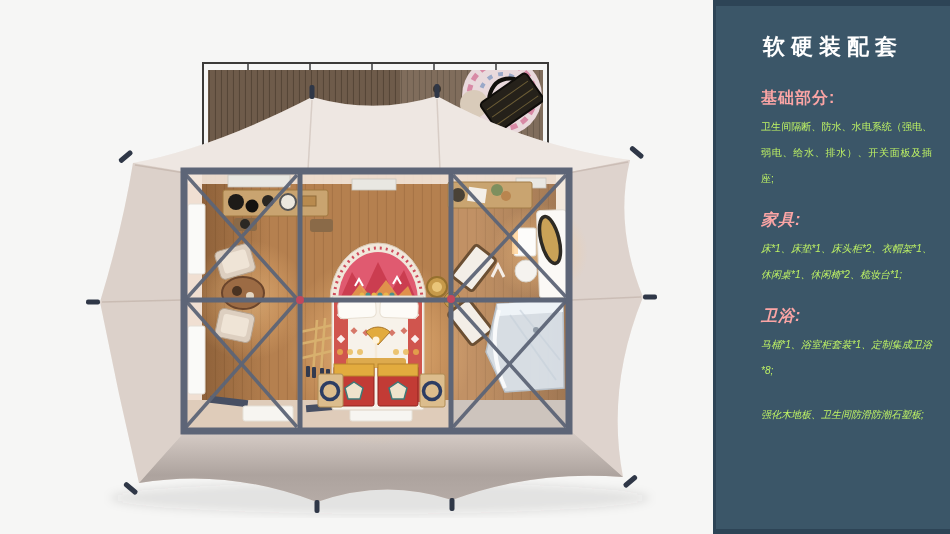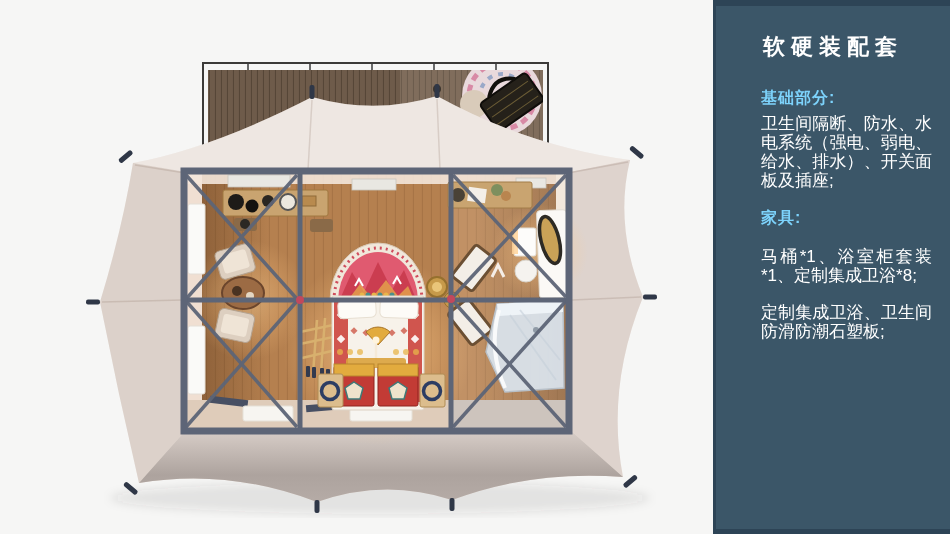--- a/index.html
+++ b/index.html
@@ -5,23 +5,23 @@
   html,body{margin:0;padding:0;background:#ffffff;font-family:"Liberation Sans",sans-serif;}
   .page{position:relative;width:950px;height:534px;overflow:hidden;background:#f6f6f5;}
   .scene{position:absolute;left:0;top:0;width:713px;height:534px;display:block;}
   .sidebar{
     position:absolute;left:713px;top:0;width:237px;height:534px;box-sizing:border-box;
     background:#3b5668;border-left:3px solid #2d4456;border-top:6px solid #2d4456;border-bottom:5px solid #2d4456;
     padding:22px 18px 0 45px;color:#ffffff;
   }
   .sb-title{font-size:22px;font-weight:700;letter-spacing:6px;text-align:center;margin:4px 0 0 -27px;white-space:nowrap;}
   .sb-section{margin-top:26px;}
-  .sb-section + .sb-section{margin-top:18px;}
-  .sb-section h2{font-size:16px;font-weight:700;letter-spacing:1px;margin:0 0 5px 0;color:#7dd3fc;}
-  .sb-section p{font-size:17px;line-height:19px;margin:0;text-align:justify;color:#ffffff;}
+  .sb-section + .sb-section{margin-top:18px;font-style:italic;}
+  .sb-section h2{font-size:16px;font-weight:700;letter-spacing:1px;margin:0 0 5px 0;color:#fca5a5;}
+  .sb-section p{font-size:10px;line-height:26px;margin:0;text-align:justify;color:#bef264;}
 </style>
 </head>
 <body>
 
 <div class="page">
 
   <svg class="scene" viewBox="0 0 713 534">
     <defs>
       <pattern id="planks" width="9" height="40" patternUnits="userSpaceOnUse">
         <line x1="8.5" y1="0" x2="8.5" y2="40" stroke="rgba(70,35,10,0.13)" stroke-width="1.3"></line>
@@ -315,25 +315,27 @@
   <aside class="sidebar">
     <h1 class="sb-title">软硬装配套</h1>
 
     <section class="sb-section">
       <h2>基础部分:</h2>
       <p>卫生间隔断、防水、水电系统（强电、弱电、给水、排水）、开关面板及插座;</p>
     </section>
 
     <section class="sb-section">
       <h2>家具:</h2>
+      <p>床*1、床垫*1、床头柜*2、衣帽架*1、休闲桌*1、休闲椅*2、梳妆台*1;</p>
     </section>
 
 
     <section class="sb-section">
+      <h2>卫浴:</h2>
       <p>马桶*1、浴室柜套装*1、定制集成卫浴*8;</p>
     </section>
 
     <section class="sb-section">
-      <p>定制集成卫浴、卫生间防滑防潮石塑板;</p>
+      <p>强化木地板、卫生间防滑防潮石塑板;</p>
     </section>
   </aside>
 
 </div>
 
 </body></html>

